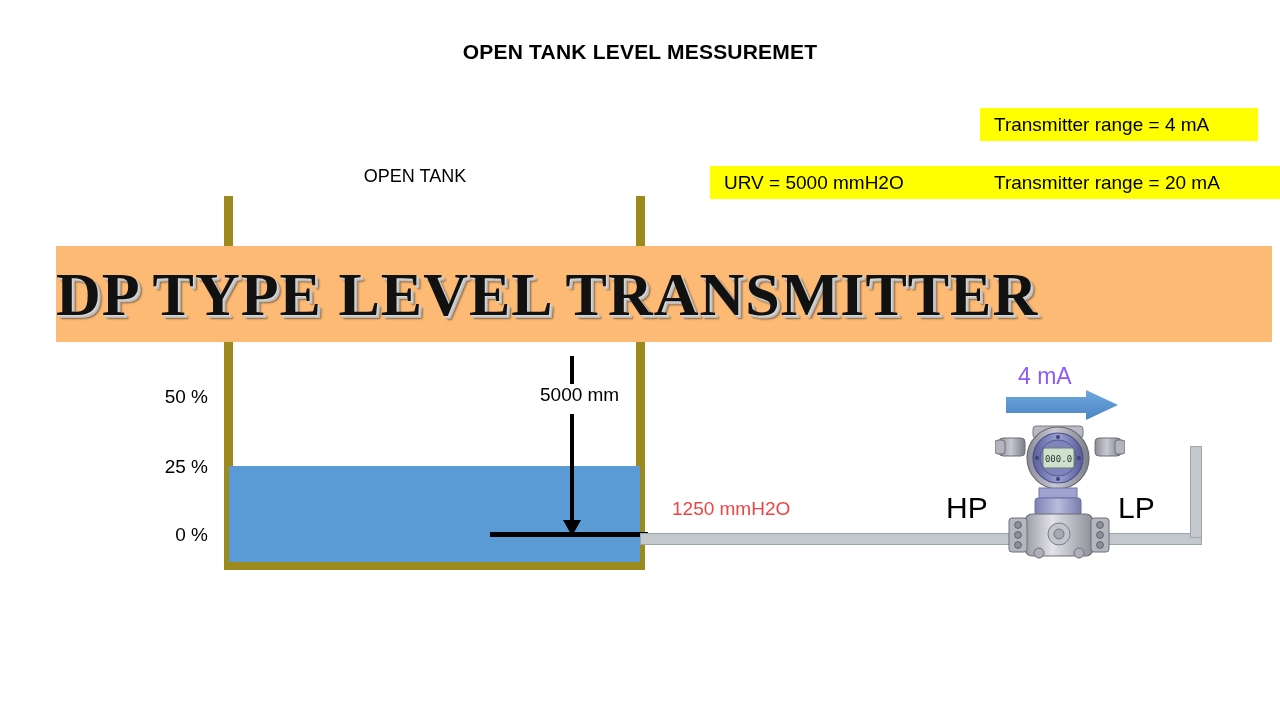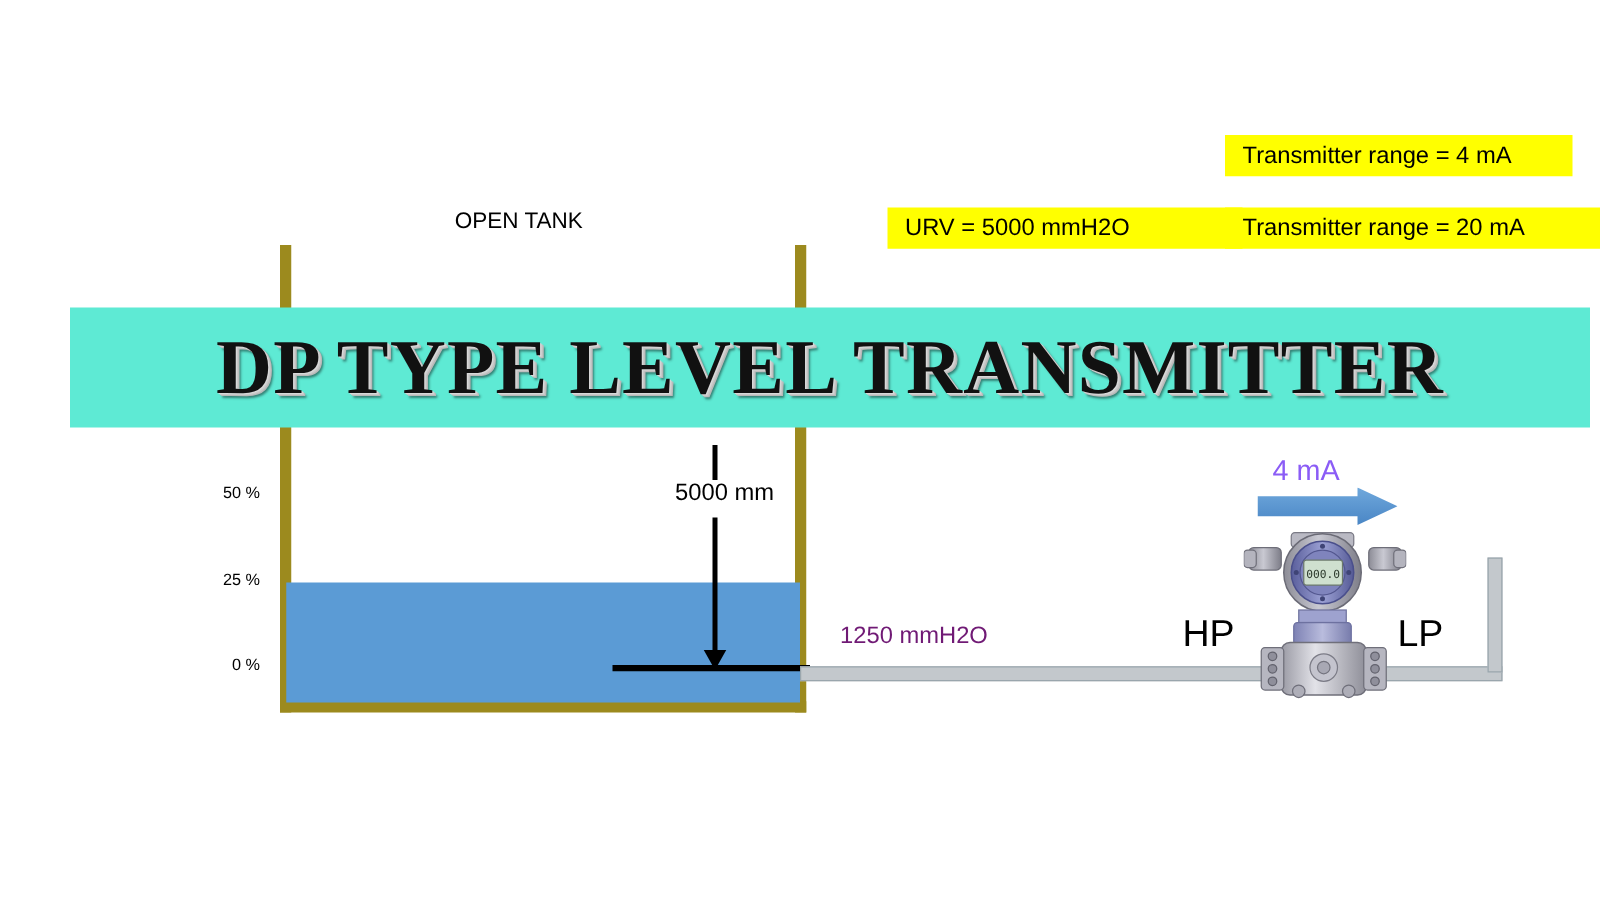--- a/index.html
+++ b/index.html
@@ -73,21 +73,21 @@
     left: 229px; top: 466px;
     width: 411px; height: 96px;
     background: #5b9bd5;
   }
 
   
   .scale-label {
     position: absolute;
     width: 60px;
     text-align: right;
-    font-size: 13px;
+    font-size: 19px;
     color: #000000;
   }
   #scale-50 { left: 148px; top: 386px; }
   #scale-25 { left: 148px; top: 456px; }
   #scale-0  { left: 148px; top: 524px; }
 
   
   #dim-tick-top {
     position: absolute;
     left: 570px; top: 356px;
@@ -121,21 +121,21 @@
     left: 490px; top: 532px;
     width: 158px; height: 5px;
     background: #000000;
   }
 
   
   #label-1250 {
     position: absolute;
     left: 672px; top: 498px;
     font-size: 19px;
-    color: #701a75;
+    color: #ef4444;
     white-space: nowrap;
     text-align: right;
   }
 
   
   .pipe {
     position: absolute;
     background: #c3c8cc;
     border: 1px solid #9aa6ad;
     box-sizing: border-box;
@@ -173,44 +173,45 @@
     position: absolute;
     left: 995px; top: 418px;
     width: 130px; height: 142px;
   }
 
   
   #banner {
     position: absolute;
     left: 56px; top: 246px;
     width: 1216px; height: 96px;
-    background: #5eead4;
+    background: #fdba74;
     display: flex;
     align-items: center;
-    justify-content: center;
+    justify-content: flex-start;
   }
   #banner-text {
     font-family: "Liberation Serif", serif;
     font-size: 62px;
     font-weight: bold;
     color: #111111;
     letter-spacing: 1px;
     white-space: nowrap;
     text-shadow:
        1px 1px 0 #d8d8d8,
        2px 2px 0 #c9c9c9,
        3px 3px 0 #b9b9b9,
        4px 4px 2px rgba(0,0,0,.45);
   }
 </style>
 </head>
 <body>
 
 <div id="stage">
 
+  <div id="diagram-title">OPEN TANK LEVEL MESSUREMET</div>
 
   <div id="open-tank-label">OPEN TANK</div>
 
   <div class="tank-wall" id="tank-wall-left"></div>
   <div class="tank-wall" id="tank-wall-right"></div>
   <div id="tank-bottom"></div>
   <div id="tank-liquid"></div>
 
   <div class="scale-label" id="scale-50">50 %</div>
   <div class="scale-label" id="scale-25">25 %</div>

